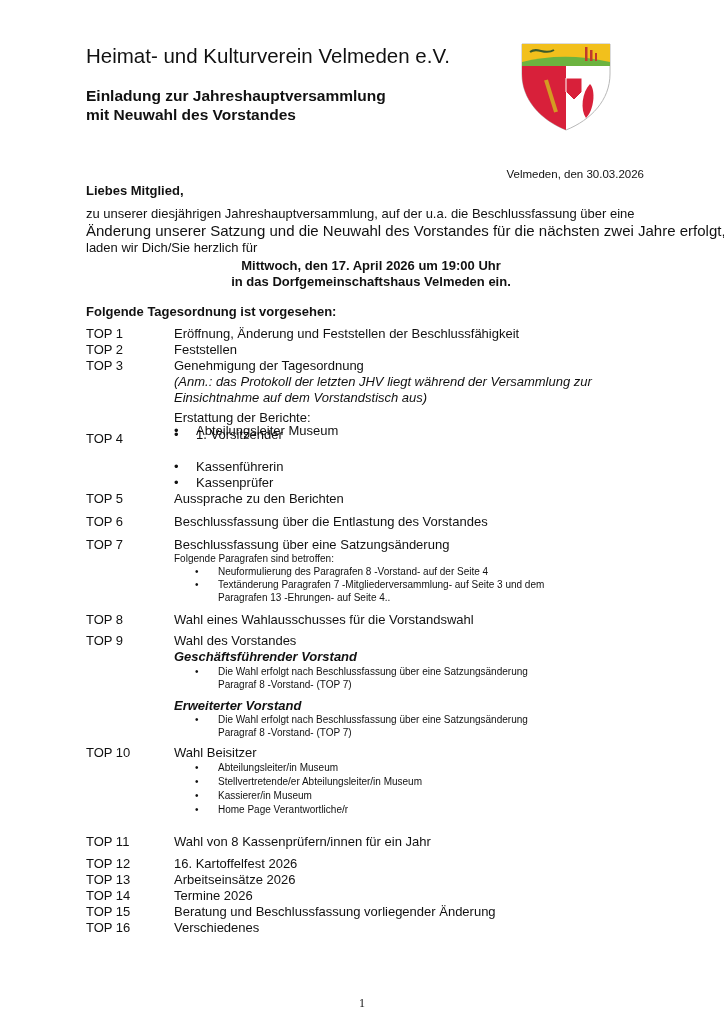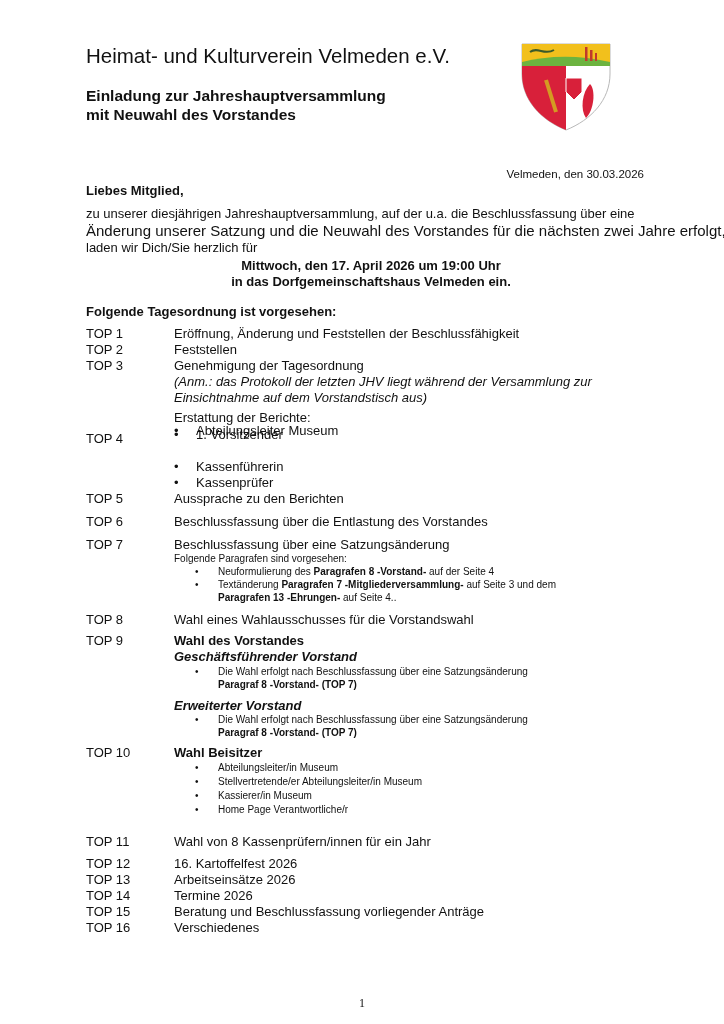--- a/index.html
+++ b/index.html
@@ -10,21 +10,21 @@
   .sub { left: 86px; font-size: 15.5px; font-weight: bold; line-height: 19px; }
   .date { right: 80px; top: 168px; font-size: 11.5px; }
   .greet { left: 86px; top: 183px; font-size: 13px; font-weight: bold; }
   .event { left: 86px; width: 570px; text-align: center; font-size: 13px; font-weight: bold; line-height: 16.5px; }
   .agenda-title { left: 86px; top: 304px; font-size: 13px; font-weight: bold; }
   .top { left: 86px; font-size: 13px; }
   .txt { left: 174px; font-size: 13px; }
   .small { font-size: 10px; }
   .bul::before { content: "•"; position: absolute; left: -22px; }
   .bul2::before { content: "•"; position: absolute; left: -23px; }
-  .bold { font-weight: bold; }
+  .bold { font-weight: normal; }
   .ital { font-style: italic; }
   .bi { font-weight: bold; font-style: italic; }
   .page-num { left: 0; width: 724px; text-align: center; top: 996px;
               font-family: "Liberation Serif", serif; font-size: 12px; }
   .crest { position: absolute; left: 516px; top: 40px; width: 100px; height: 92px; }
 </style>
 </head>
 <body>
 
 <div class="abs org">Heimat- und Kulturverein Velmeden e.V.</div>
@@ -71,21 +71,21 @@
 <div class="abs txt bul" style="left:196px;top:459px">Kassenführerin</div>
 <div class="abs txt bul" style="left:196px;top:475px">Kassenprüfer</div>
 
 <div class="abs top" style="top:491px">TOP 5</div>
 <div class="abs txt" style="top:491px">Aussprache zu den Berichten</div>
 <div class="abs top" style="top:514px">TOP 6</div>
 <div class="abs txt" style="top:514px">Beschlussfassung über die Entlastung des Vorstandes</div>
 
 <div class="abs top" style="top:537px">TOP 7</div>
 <div class="abs txt" style="top:537px">Beschlussfassung über eine Satzungsänderung</div>
-<div class="abs txt small" style="top:553px">Folgende Paragrafen sind vorgesehen:</div>
+<div class="abs txt small" style="top:553px">Folgende Paragrafen sind betroffen:</div>
 <div class="abs small bul2" style="left:218px;top:566px"><span>Neuformulierung des </span><span class="bold">Paragrafen 8 -Vorstand-</span><span> auf der Seite 4</span></div>
 <div class="abs small bul2" style="left:218px;top:579px"><span>Textänderung </span><span class="bold">Paragrafen 7 -Mitgliederversammlung-</span><span> auf Seite 3 und dem</span></div>
 <div class="abs small" style="left:218px;top:592px"><span class="bold">Paragrafen 13 -Ehrungen-</span><span> auf Seite 4..</span></div>
 
 <div class="abs top" style="top:612px">TOP 8</div>
 <div class="abs txt" style="top:612px">Wahl eines Wahlausschusses für die Vorstandswahl</div>
 
 <div class="abs top" style="top:633px">TOP 9</div>
 <div class="abs txt bold" style="top:633px">Wahl des Vorstandes</div>
 <div class="abs txt bi" style="top:649px">Geschäftsführender Vorstand</div>
@@ -104,17 +104,17 @@
 
 <div class="abs top" style="top:834px">TOP 11</div>
 <div class="abs txt" style="top:834px">Wahl von 8 Kassenprüfern/innen für ein Jahr</div>
 <div class="abs top" style="top:856px">TOP 12</div>
 <div class="abs txt" style="top:856px">16. Kartoffelfest 2026</div>
 <div class="abs top" style="top:872px">TOP 13</div>
 <div class="abs txt" style="top:872px">Arbeitseinsätze 2026</div>
 <div class="abs top" style="top:888px">TOP 14</div>
 <div class="abs txt" style="top:888px">Termine 2026</div>
 <div class="abs top" style="top:904px">TOP 15</div>
-<div class="abs txt" style="top:904px">Beratung und Beschlussfassung vorliegender Anträge</div>
+<div class="abs txt" style="top:904px">Beratung und Beschlussfassung vorliegender Änderung</div>
 <div class="abs top" style="top:920px">TOP 16</div>
 <div class="abs txt" style="top:920px">Verschiedenes</div>
 
 <div class="abs page-num">1</div>
 
 </body></html>

